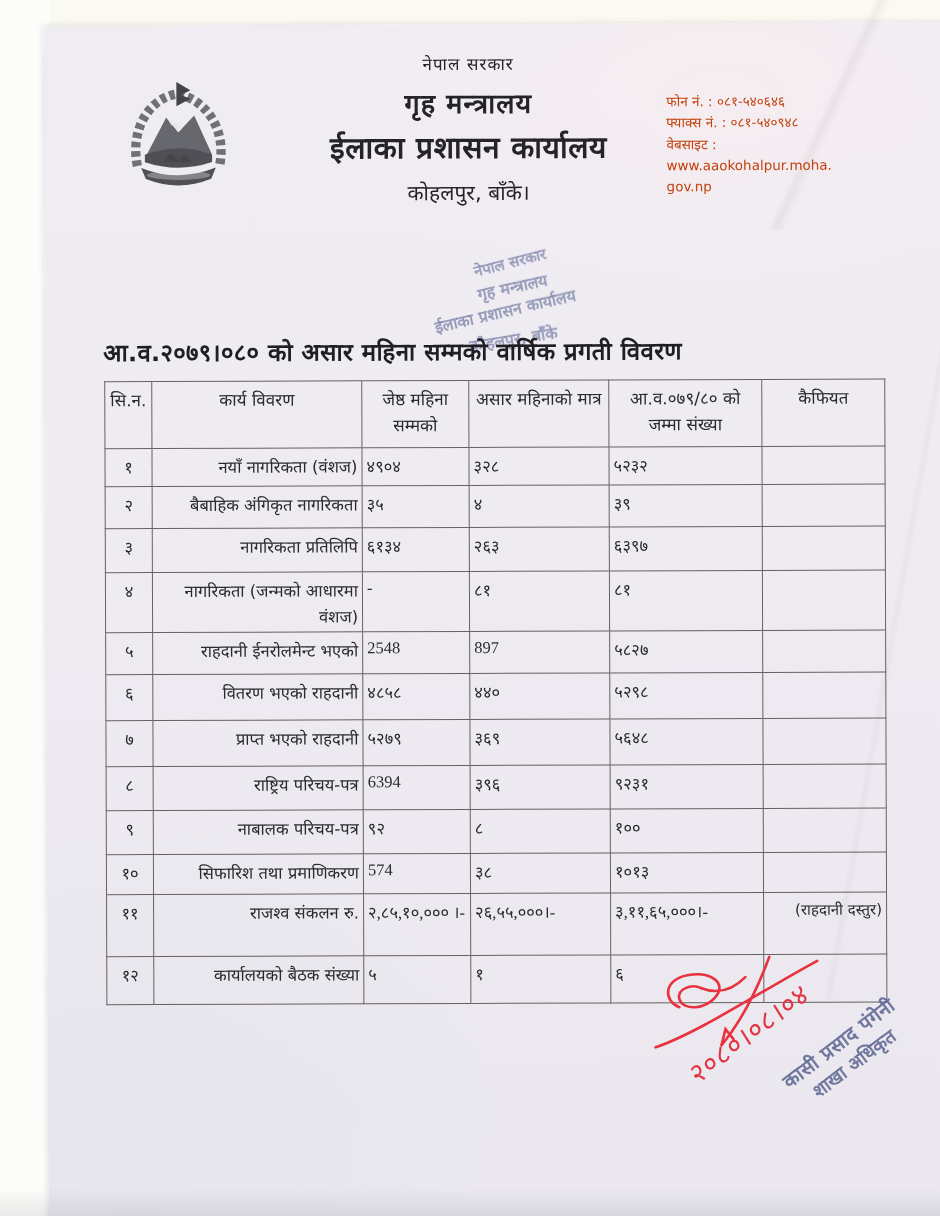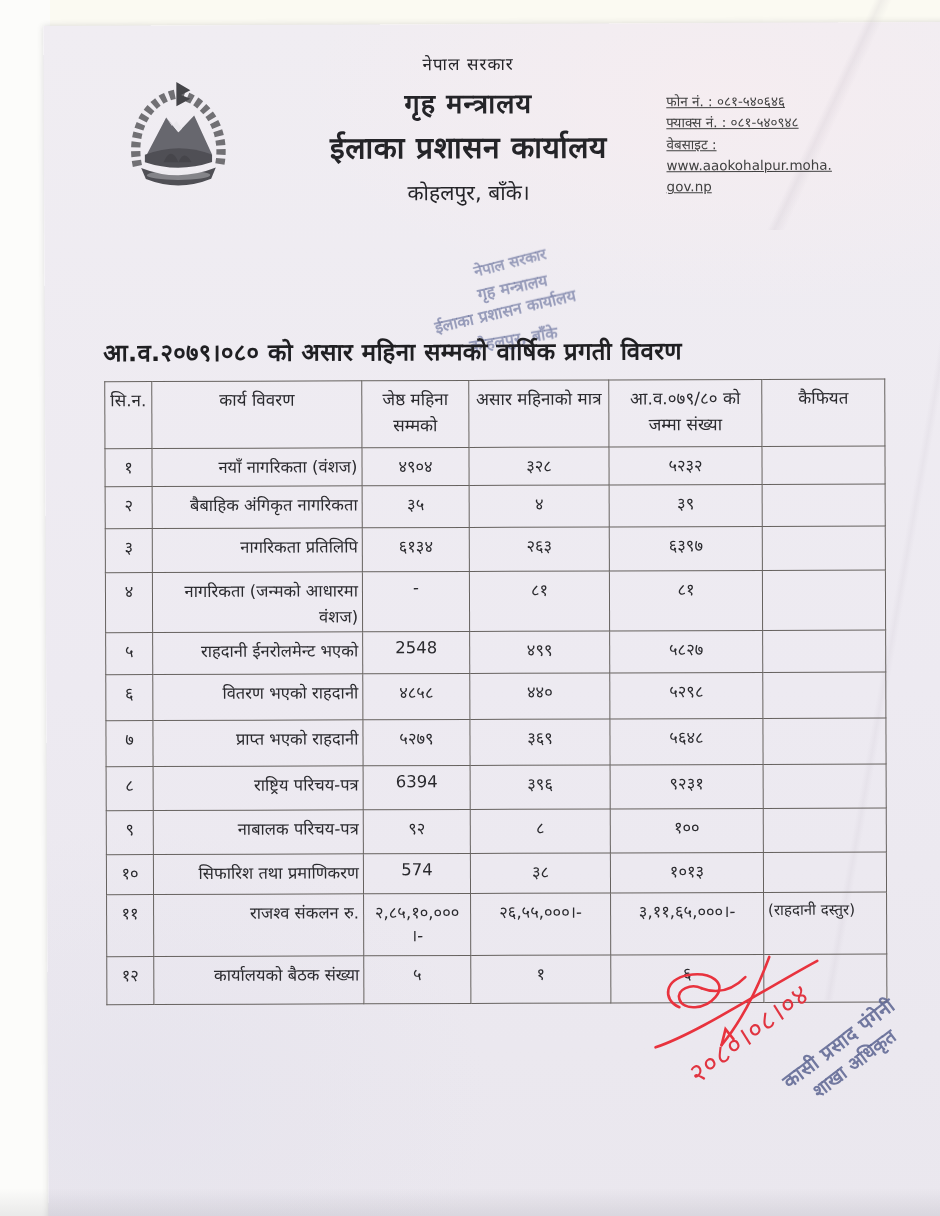--- a/index.html
+++ b/index.html
@@ -29,21 +29,21 @@
   .content{position:absolute;left:0;top:0;width:940px;height:1216px;
     transform:rotate(-0.2deg);transform-origin:470px 600px;color:#2b2b2e;}
 
   
   .emblem{position:absolute;left:124px;top:74px;width:112px;height:122px;opacity:.88;}
   .lh{position:absolute;left:278px;width:384px;text-align:center;color:#242428;}
   .lh.gov{top:52px;font-size:17px;letter-spacing:1px;}
   .lh.ministry{top:84px;font-size:27px;font-weight:bold;letter-spacing:1px;}
   .lh.office{top:126px;font-size:30px;font-weight:bold;letter-spacing:.5px;}
   .lh.addr{top:178px;font-size:21px;}
-  .contact{position:absolute;left:668px;top:92px;width:215px;font-size:13.5px;line-height:1.58;color:#404040;text-decoration:underline;}
+  .contact{position:absolute;left:668px;top:92px;width:215px;font-size:13.5px;line-height:1.58;color:#c2410c;}
 
   
   .seal{position:absolute;left:408px;top:232px;width:240px;height:110px;
     color:rgba(92,102,148,.60);filter:blur(.35px);}
   .seal span{position:absolute;white-space:nowrap;font-weight:bold;}
   .seal .s1{left:66px;top:20px;font-size:15px;transform:rotate(-14deg);}
   .seal .s2{left:70px;top:44px;font-size:16px;transform:rotate(-12deg);}
   .seal .s3{left:26px;top:68px;font-size:16px;transform:rotate(-13deg);}
   .seal .s4{left:62px;top:96px;font-size:16px;transform:rotate(-9deg);}
 
@@ -52,22 +52,22 @@
   
   table.report{position:absolute;left:105px;top:380px;width:780px;border-collapse:collapse;table-layout:fixed;
     font-size:16.5px;color:#2a2a2e;}
   table.report col.w1{width:47px;} table.report col.w2{width:210px;}
   table.report col.w3{width:107px;} table.report col.w4{width:140px;}
   table.report col.w5{width:153px;} table.report col.w6{width:123px;}
   table.report td,table.report th{border:1px solid #66625f;vertical-align:top;padding:6px 4px 2px 4px;font-weight:normal;}
   table.report thead th{height:58px;text-align:center;font-size:17px;line-height:1.5;}
   td.c-sn{text-align:center;}
   td.c-desc{text-align:right;padding-left:12px;padding-right:8px;line-height:1.55;}
-  td.c-num{text-align:center;}
-  td.c-rem{text-align:left;font-size:15px;}
+  td.c-num{font-family:Liberation Serif, serif;}
+  td.c-rem{text-align:right;font-size:15px;}
   tbody tr:nth-child(1){height:38px;}  tbody tr:nth-child(2){height:42px;}
   tbody tr:nth-child(3){height:44px;}  tbody tr:nth-child(4){height:54px;}
   tbody tr:nth-child(5){height:42px;}  tbody tr:nth-child(6){height:46px;}
   tbody tr:nth-child(7){height:46px;}  tbody tr:nth-child(8){height:44px;}
   tbody tr:nth-child(9){height:44px;}  tbody tr:nth-child(10){height:40px;}
   tbody tr:nth-child(11){height:62px;} tbody tr:nth-child(12){height:48px;}
 
   
   .sig-svg{position:absolute;left:648px;top:956px;width:175px;height:105px;z-index:6;}
   .sig-date{position:absolute;left:690px;top:1058px;font-size:27px;color:#e13440;z-index:6;
@@ -172,21 +172,21 @@
           <td class="c-desc">नागरिकता (जन्मको आधारमा वंशज)</td>
           <td class="c-num">-</td>
           <td class="c-num">८१</td>
           <td class="c-num">८१</td>
           <td class="c-rem"></td>
         </tr>
         <tr>
           <td class="c-sn">५</td>
           <td class="c-desc">राहदानी ईनरोलमेन्ट भएको</td>
           <td class="c-num">2548</td>
-          <td class="c-num">४९९</td>
+          <td class="c-num">897</td>
           <td class="c-num">५८२७</td>
           <td class="c-rem"></td>
         </tr>
         <tr>
           <td class="c-sn">६</td>
           <td class="c-desc">वितरण भएको राहदानी</td>
           <td class="c-num">४८५८</td>
           <td class="c-num">४४०</td>
           <td class="c-num">५२९८</td>
           <td class="c-rem"></td>

